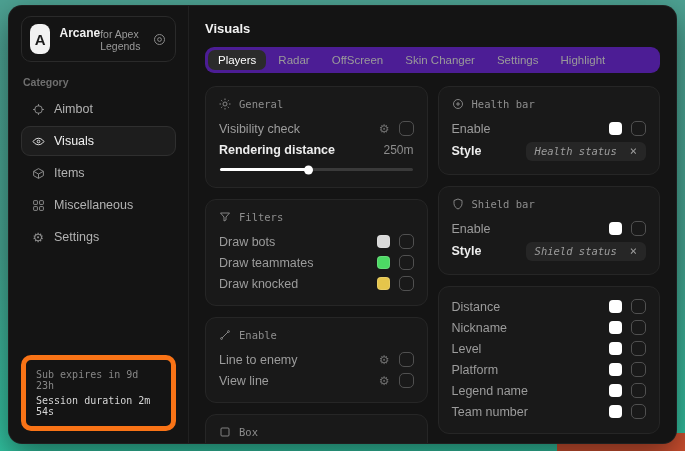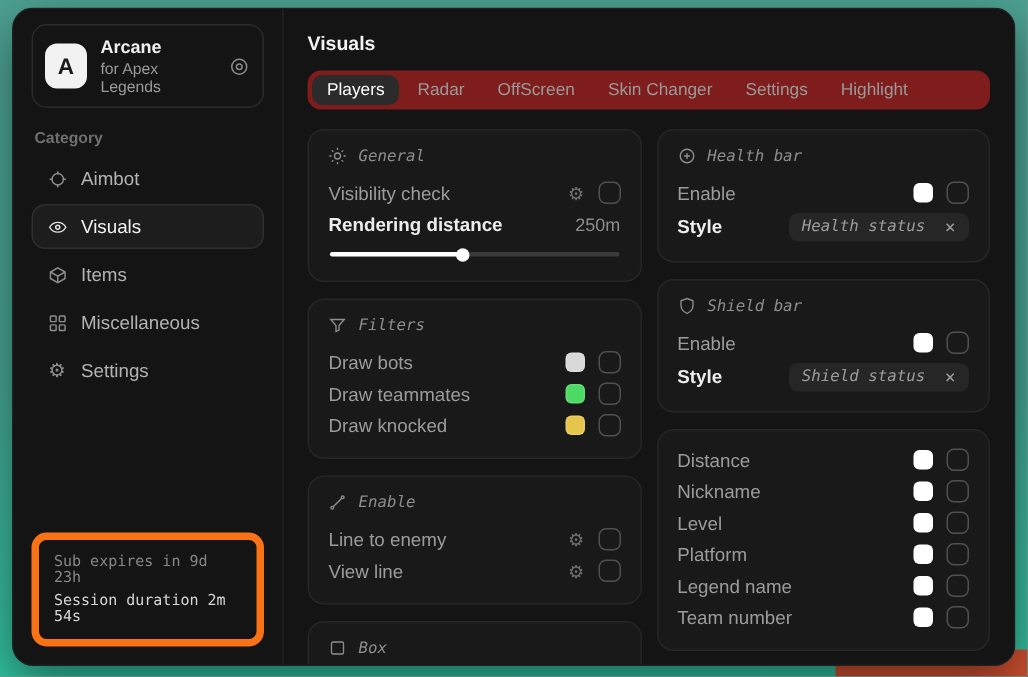--- a/index.html
+++ b/index.html
@@ -12,48 +12,48 @@
   .window{position:absolute;left:8px;top:5px;width:669px;height:439px;background:#141414;
           border:1px solid rgba(255,255,255,.05);border-radius:14px;display:flex;overflow:hidden;
           box-shadow:0 12px 32px rgba(0,0,0,.45);}
 
   
   .sidebar{flex:0 0 180px;width:180px;border-right:1px solid #212121;padding:10px 12px 12px;
            display:flex;flex-direction:column;}
   .logo-card{border:1px solid #2a2a2a;border-radius:10px;padding:7px 8px;display:flex;align-items:center;gap:9px;}
   .logo-badge{width:30px;height:30px;border-radius:8px;background:#f2f2f2;color:#1b1b1b;
               display:flex;align-items:center;justify-content:center;font-weight:bold;font-size:15px;}
-  .logo-text{display:flex;flex-direction:column;}
+  .logo-text{display:flex;}
   .logo-title{font-size:12px;font-weight:700;color:#f0f0f0;}
   .logo-sub{font-size:10.5px;color:#9a9a9a;margin-top:2px;}
   .logo-action{margin-left:auto;color:#8b8b8b;display:flex;cursor:pointer;}
   .category{color:#6f6f6f;font-size:10.5px;margin:14px 2px 6px;font-weight:bold;}
   .nav-item{display:flex;align-items:center;gap:9px;padding:7px 9px;border-radius:9px;color:#b3b3b3;
             font-size:12.5px;border:1px solid transparent;margin-bottom:2px;cursor:pointer;}
   .nav-item .nicon{color:#8d8d8d;display:flex;width:14px;justify-content:center;}
   .nav-item.active{background:#1d1d1d;border-color:#2f2f2f;color:#f2f2f2;}
   .nav-item.active .nicon{color:#e3e3e3;}
   .gchar{font-family:"DejaVu Sans",sans-serif;font-size:13px;line-height:1;}
   .spacer{flex:1;}
   .expiry{border:5px solid #f97316;border-radius:10px;padding:9px 10px;font-family:"DejaVu Sans Mono",monospace;}
   .expiry-line1{color:#878787;font-size:10px;}
   .expiry-line2{color:#d6d6d6;font-size:10px;margin-top:4px;}
 
   
   .main{flex:1;padding:13px 16px 0;display:flex;flex-direction:column;overflow:hidden;min-width:0;}
   .page-title{color:#f2f2f2;font-weight:700;font-size:13px;margin:2px 0 11px;}
-  .tabbar{background:#7f1d1d;border-radius:9px;padding:3px;display:flex;gap:2px;width:100%;}
+  .tabbar{background:#4c1d95;border-radius:9px;padding:3px;display:flex;gap:2px;width:100%;}
   .tab{padding:4px 10px;font-size:11.5px;color:#9a9a9a;border-radius:7px;white-space:nowrap;cursor:pointer;}
   .tab.active{background:#2b2b2b;color:#ffffff;}
   .columns{display:flex;gap:10px;margin-top:13px;flex:1;min-height:0;}
   .col{flex:1;display:flex;flex-direction:column;gap:11px;min-width:0;}
 
   .card{background:#191919;border:1px solid #262626;border-radius:11px;padding:9px 13px 11px;flex-shrink:0;}
   .card-header{display:flex;align-items:flex-end;gap:8px;color:#8e8e8e;
-               font-family:"DejaVu Sans Mono",monospace;font-size:10.5px;margin:2px 0 8px;font-style:italic;}
+               font-family:"DejaVu Sans Mono",monospace;font-size:10.5px;margin:2px 0 8px;}
   .card-header .hicon{display:flex;color:#8e8e8e;}
   .row{display:flex;align-items:center;justify-content:space-between;min-height:21px;padding:2.5px 0;}
   .rlabel{color:#9c9c9c;font-size:12.5px;white-space:nowrap;}
   .rlabel.bright{color:#ededed;font-weight:700;}
   .controls{display:flex;align-items:center;gap:9px;}
   .swatch{width:13px;height:13px;border-radius:4px;box-shadow:inset 0 0 0 1px rgba(255,255,255,.14);cursor:pointer;}
   .checkbox{width:15px;height:15px;border:1.5px solid #505050;border-radius:5px;cursor:pointer;}
   .row-gear{color:#6f6f6f;font-size:12px;font-family:"DejaVu Sans",sans-serif;line-height:1;cursor:pointer;}
   .rvalue{color:#8d8d8d;font-size:12px;}
   .slider{position:relative;height:3px;background:#3a3a3a;border-radius:2px;margin:8px 1px 5px;cursor:pointer;}

